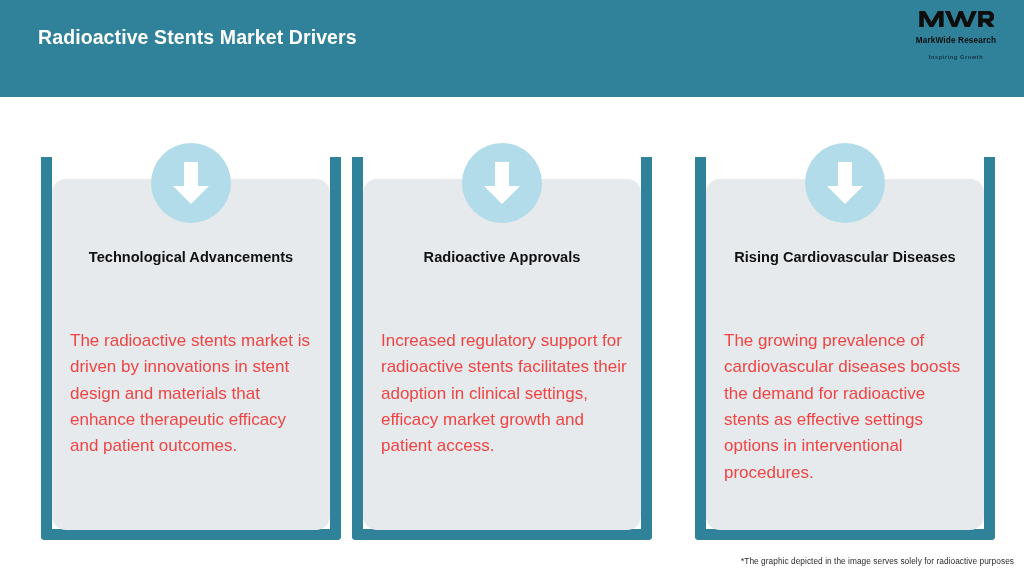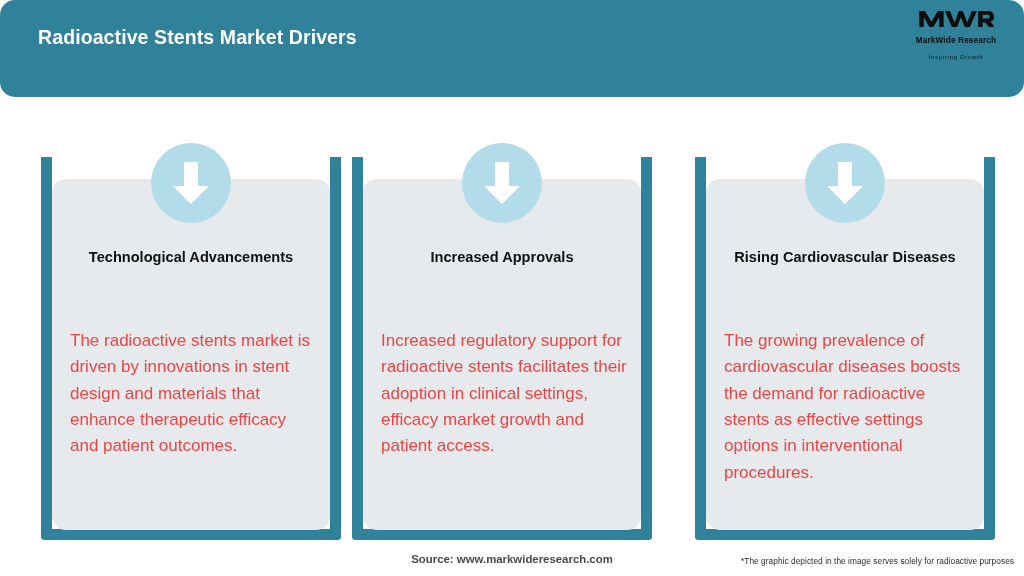--- a/index.html
+++ b/index.html
@@ -21,21 +21,20 @@
   }
 
   
   .header {
     position: absolute;
     left: 0;
     top: 0;
     width: 1024px;
     height: 97px;
     background: #2F8299;
-    border-radius: 15px;
   }
   .header-title {
     position: absolute;
     left: 38px;
     top: 26px;
     font-size: 19.5px;
     font-weight: bold;
     color: #ffffff;
     letter-spacing: 0.1px;
   }
@@ -210,34 +209,33 @@
     </div>
 
     <div class="card-slot s2">
       <div class="frame"></div>
       <div class="panel"></div>
       <div class="badge">
         <svg width="42" height="46" viewBox="0 0 42 46">
           <path d="M14 2 L28 2 L28 26 L39 26 L21 44 L3 26 L14 26 Z" fill="#ffffff"></path>
         </svg>
       </div>
-      <div class="card-title">Increased Approvals</div>
+      <div class="card-title">Radioactive Approvals</div>
       <div class="card-body">Increased regulatory support for radioactive stents facilitates their adoption in clinical settings, efficacy market growth and patient access.</div>
     </div>
 
     <div class="card-slot s3">
       <div class="frame"></div>
       <div class="panel"></div>
       <div class="badge">
         <svg width="42" height="46" viewBox="0 0 42 46">
           <path d="M14 2 L28 2 L28 26 L39 26 L21 44 L3 26 L14 26 Z" fill="#ffffff"></path>
         </svg>
       </div>
       <div class="card-title">Rising Cardiovascular Diseases</div>
       <div class="card-body">The growing prevalence of cardiovascular diseases boosts the demand for radioactive stents as effective settings options in interventional procedures.</div>
     </div>
 
   </div>
 
-  <div class="source">Source: www.markwideresearch.com</div>
   <div class="disclaimer">*The graphic depicted in the image serves solely for radioactive purposes</div>
 
 </div>
 
 </body></html>

